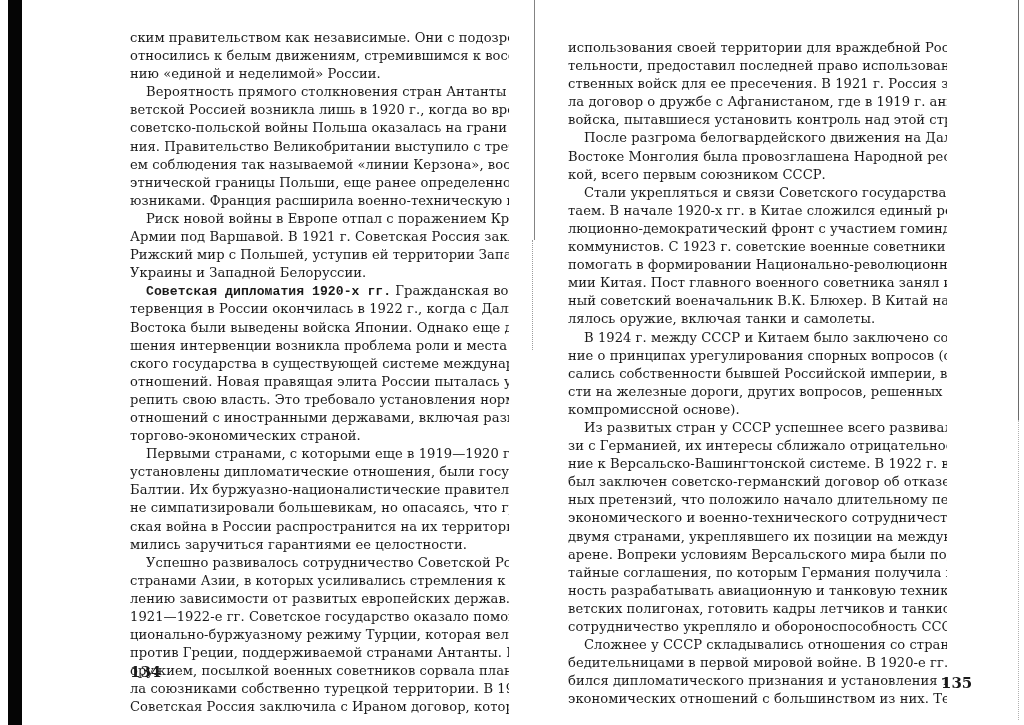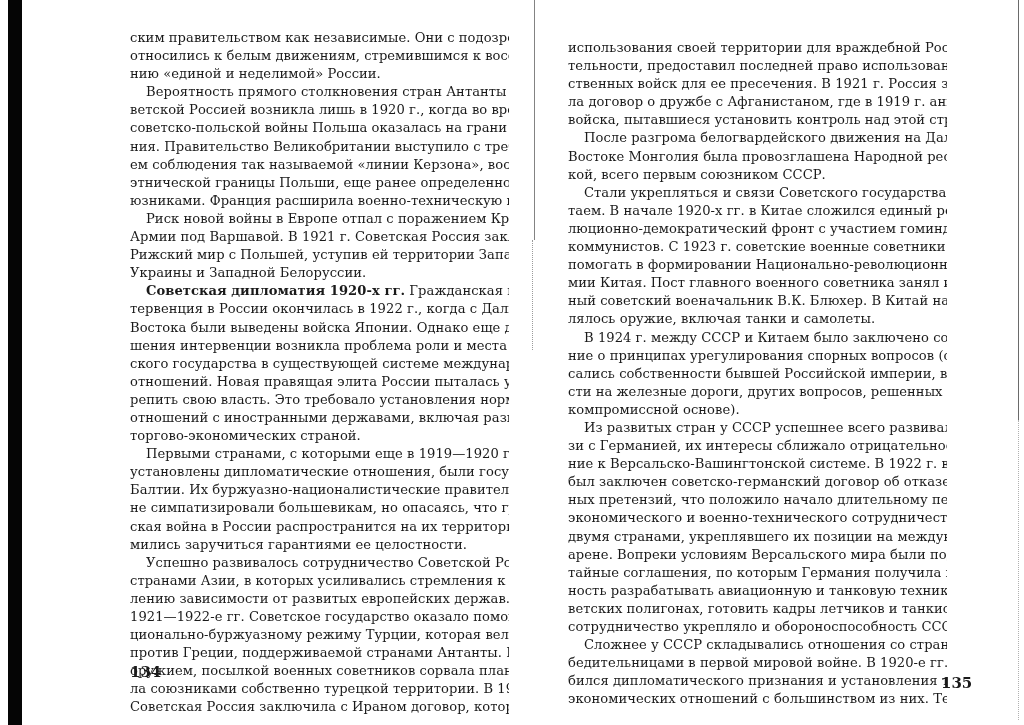--- a/index.html
+++ b/index.html
@@ -17,21 +17,21 @@
   .page-left { left: 130px; top: 29px; width: 379px; }
   .page-right { left: 568px; top: 39px; width: 379px; }
 
   .line {
     display: block; height: 18.1px; line-height: 18.1px; font-size: 13.1px;
     white-space: nowrap; text-align: justify; text-align-last: justify; overflow: hidden;
     letter-spacing: 0.05px;
   }
   .line.last { text-align-last: left; }
   .line.indent { padding-left: 16px; }
-  .bold { font-weight: bold; }
+  .bold { font-weight: bold; font-family: Liberation Mono, monospace; }
   .page-num { position: absolute; font-size: 15px; font-weight: bold; }
   .page-num-left { left: 130px; top: 663px; }
   .page-num-right { left: 928px; top: 674px; margin-left: 13px; }
 </style>
 </head>
 <body>
 
 <div class="scan-edge-left"></div>
 <div class="gutter-line"></div>
 <div class="gutter-dots"></div>

